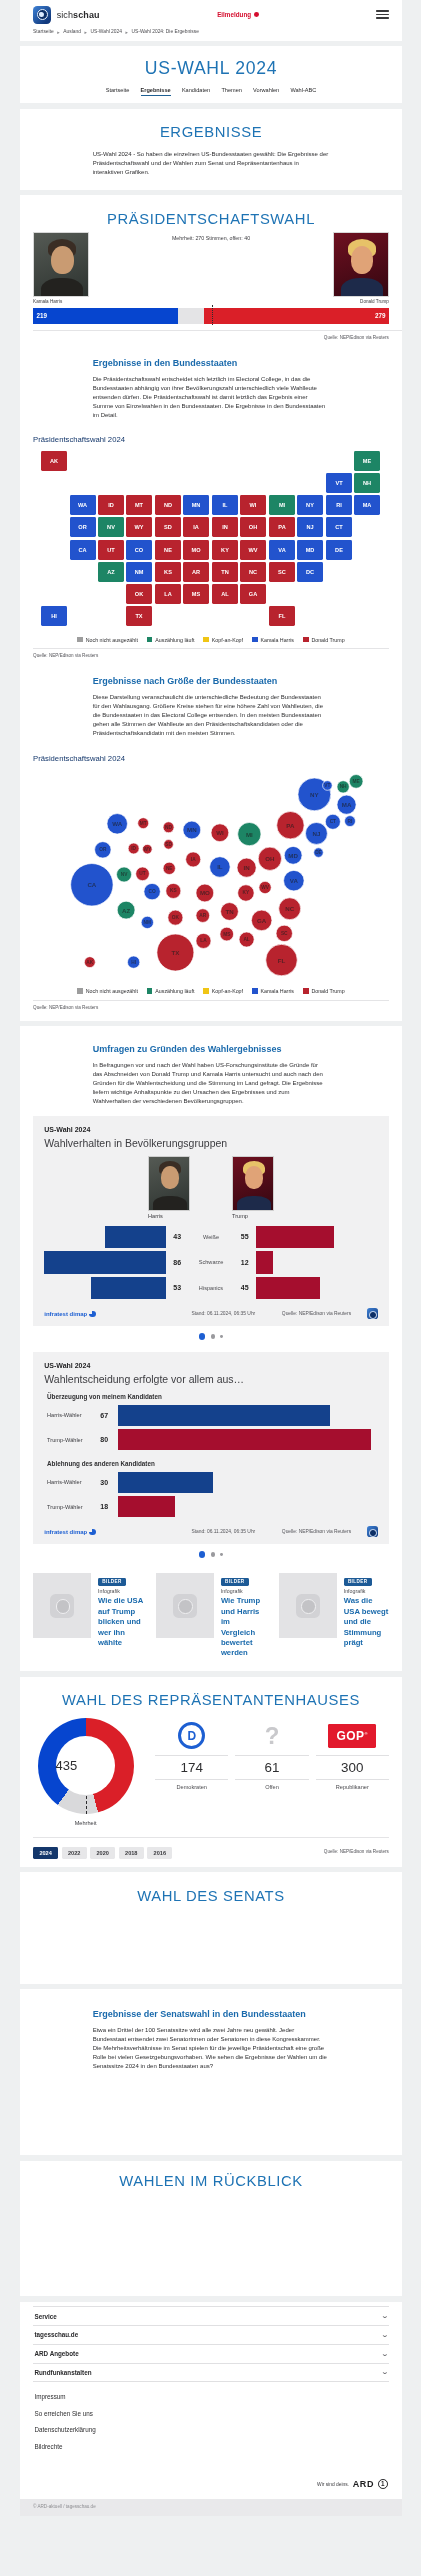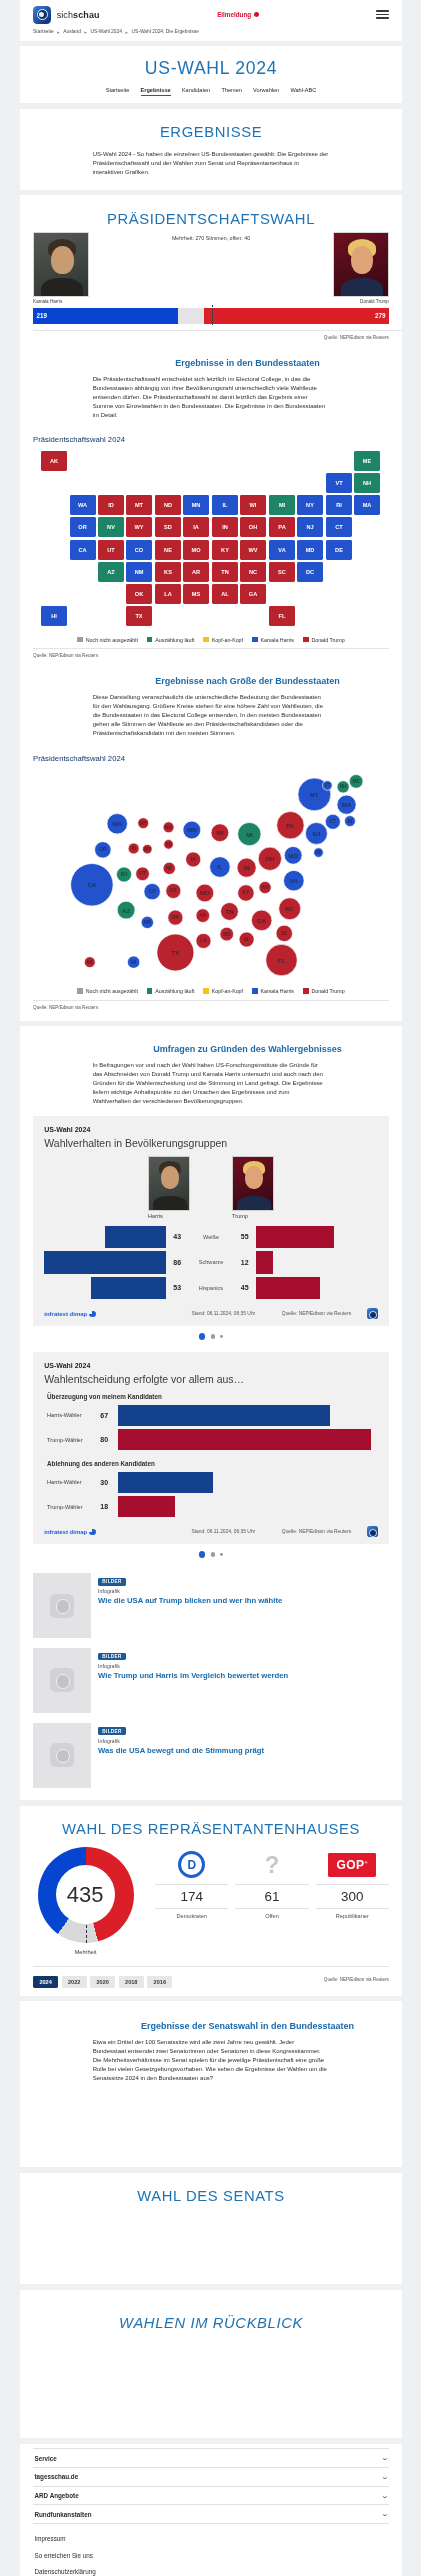--- a/index.html
+++ b/index.html
@@ -24,21 +24,21 @@
   .crumbs span[data-crumb] { cursor:pointer; }
 
   
   .hero-title { text-align:center; font-size:17.6px; letter-spacing:0.7px; color:#1e73b4; font-weight:400; padding-top:11.2px; }
   .tabs { display:flex; justify-content:center; gap:11.2px; padding:8.4px 0 7px 0; font-size:5.6px; color:#2a2a2c; }
   .tab { padding-bottom:2.1px; cursor:pointer; }
   .tab.active { font-weight:700; border-bottom:1.4px solid #1e5f93; }
 
   .sec-big-title { text-align:center; font-size:14.8px; letter-spacing:0.6px; color:#1e73b4; font-weight:400; padding:15.5px 0 2.8px 0; }
   .body-copy { margin:7px 0 0 73px; width:236px; font-size:6px; line-height:1.5; color:#2e2e30; }
-  .sec-head { margin:0 0 0 73px; font-size:9px; color:#1a6aac; font-weight:700; padding-top:18px;text-align:center; }
+  .sec-head { margin:0 0 0 73px; font-size:9px; color:#1a6aac; font-weight:700; padding-top:18px; }
   .sub-head { margin:15.5px 0 0 13.4px; font-size:7.7px; font-weight:400; color:#14376b; }
 
   
   .cand-row { display:flex; justify-content:space-between; align-items:flex-start; padding:2.8px 13.4px 0 13.4px; position:relative; }
   .majority-note { position:absolute; left:0; right:0; top:5.6px; text-align:center; font-size:5.3px; color:#3c3c40; }
   .photo { width:56px; height:65px; border:0.7px solid #d8d8d8; position:relative; overflow:hidden; }
   .photo .face { position:absolute; left:17px; top:12.6px; width:22.5px; height:28px; border-radius:50% 50% 46% 46%; }
   .photo .hair { position:absolute; left:14px; top:5.6px; width:28px; height:18px; border-radius:50% 50% 30% 30%; }
   .photo .body { position:absolute; left:7px; bottom:-5.6px; width:42px; height:24px; border-radius:45% 45% 0 0; }
   .photo-harris { background:linear-gradient(160deg,#555a54,#2d3330); }
@@ -100,34 +100,34 @@
   .dots .d2 { width:2.8px; height:2.8px; }
 
   .dec-group { margin-top:8.4px; }
   .dec-glabel { font-size:6.3px; font-weight:700; color:#2e2e30; margin:2.8px 0 4.2px 2.8px; }
   .dec-row { display:flex; align-items:center; height:22.5px; margin-bottom:2.1px; }
   .dec-label { width:56px; font-size:5.6px; color:#3c3c40; padding-left:2.8px; }
   .dec-val { width:18px; font-size:7px; font-weight:700; }
   .dec-bar { height:21px; }
 
   
-  .teasers { display:grid; grid-template-columns:1fr; gap:9.8px 12.6px; margin:12.6px 13.4px 0 13.4px; }
+  .teasers { display:grid; grid-template-columns:1fr 1fr 1fr; gap:9.8px 12.6px; margin:12.6px 13.4px 0 13.4px; }
   .teaser { display:flex; gap:7px; cursor:pointer; }
   .t-img { width:58px; height:65px; background:#e3e3e5; flex:none; display:flex; align-items:center; justify-content:center; }
   .t-glyph { width:24px; height:24px; border-radius:5.6px; background:#d2d2d5; position:relative; }
   .t-glyph:after { content:""; position:absolute; left:5.6px; top:5.6px; width:12.6px; height:12.6px; border-radius:50%; background:#c3c3c6; border:1.4px solid #efeff1; }
   .t-badge { display:inline-block; background:#1d5a96; color:#fff; font-size:4.6px; font-weight:700; letter-spacing:0.4px; padding:1.4px 4.2px; border-radius:1.4px; }
   .t-kicker { font-size:5.3px; color:#4c4c50; margin-top:2.8px; }
   .t-title { font-size:7.7px; font-weight:700; color:#1a6aac; line-height:1.35; margin-top:2.1px; }
 
   
   .house-flex { display:flex; align-items:flex-start; padding:7px 13.4px 0 13.4px; gap:17px; }
   .donut-wrap { width:105px; text-align:center; }
   .donut { width:96px; height:96px; border-radius:50%; margin:0 auto; position:relative; }
-  .donut .hole { position:absolute; left:18px; top:18px; width:59px; height:59px; border-radius:50%; background:#fff; display:flex; align-items:center; justify-content:center; font-size:22px; color:#2e2e30; }
+  .donut .hole { position:absolute; left:18px; top:18px; width:59px; height:59px; border-radius:50%; background:#fff; display:flex; align-items:center; justify-content:flex-start; font-size:13px; color:#2e2e30; }
   .donut .mark { position:absolute; left:50%; bottom:0; height:18px; border-left:1.4px dashed #2c2c2e; }
   .donut-label { font-size:5.6px; color:#3c3c40; margin-top:5.6px; }
   .stats { flex:1; display:flex; gap:7px; padding-top:2.8px; }
   .stat { flex:1; text-align:center; }
   .stat .logo { height:29.5px; display:flex; align-items:center; justify-content:center; }
   .d-logo { width:27px; height:27px; border-radius:50%; border:3.5px solid #1d5fd2; display:flex; align-items:center; justify-content:center; font-size:12px; font-weight:700; color:#1d5fd2; }
   .q-logo { font-size:24px; font-weight:700; color:#c9c9cc; }
   .gop-logo { background:#e2192c; color:#fff; font-weight:700; font-size:12px; letter-spacing:0.4px; padding:4.9px 8.4px; border-radius:1.4px; position:relative; }
   .gop-logo sup { font-size:4.2px; }
   .stat .num { font-size:13.4px; color:#2e2e30; border-top:0.7px solid #e0e0e2; border-bottom:0.7px solid #e0e0e2; padding:4.2px 0; margin-top:4.2px; }
@@ -623,32 +623,32 @@
           </div>
         </div>
     </div>
     <div class="years-row">
       <span id="year-chips"><span class="chip active">2024</span><span class="chip">2022</span><span class="chip">2020</span><span class="chip">2018</span><span class="chip">2016</span></span>
       <span class="src-line">Quelle: NEP/Edison via Reuters</span>
     </div>
   </div>
 
   <div class="card">
+    <div class="sec-big-title">WAHL DES SENATS</div>
+    <div class="spacer110"></div>
+  </div>
+
+  <div class="card">
     <div class="sec-head" style="padding-top:19.7px;">Ergebnisse der Senatswahl in den Bundesstaaten</div>
     <p class="body-copy">Etwa ein Drittel der 100 Senatssitze wird alle zwei Jahre neu gewählt. Jeder Bundesstaat entsendet zwei Senatorinnen oder Senatoren in diese Kongresskammer. Die Mehrheitsverhältnisse im Senat spielen für die jeweilige Präsidentschaft eine große Rolle bei vielen Gesetzgebungsvorhaben. Wie sehen die Ergebnisse der Wahlen um die Senatssitze 2024 in den Bundesstaaten aus?</p>
     <div class="spacer120"></div>
   </div>
 
   <div class="card">
-    <div class="sec-big-title">WAHL DES SENATS</div>
-    <div class="spacer110"></div>
-  </div>
-
-  <div class="card">
-    <div class="sec-big-title" style="padding-top:25px;font-style:italic;">WAHLEN IM RÜCKBLICK</div>
+    <div class="sec-big-title" style="padding-top:12px;">WAHLEN IM RÜCKBLICK</div>
     <div class="spacer150"></div>
   </div>
 
   <div class="footer-card">
     <div id="footer-acc">
         <div class="acc-row">
           <span>Service</span>
           <span class="chev">⌄</span>
         </div>
         <div class="acc-row">

